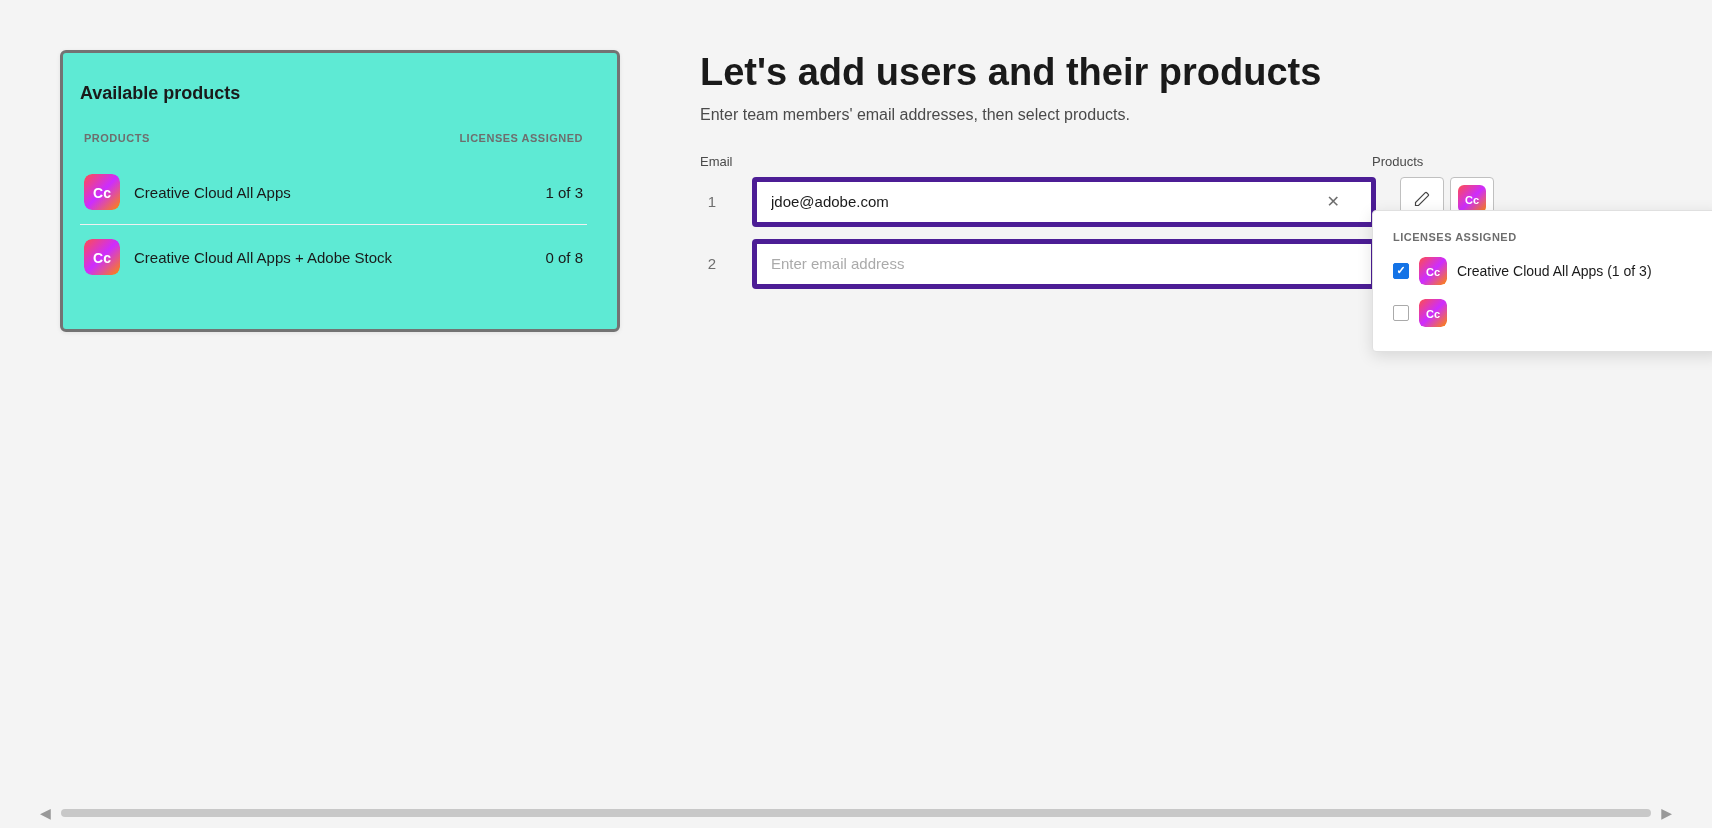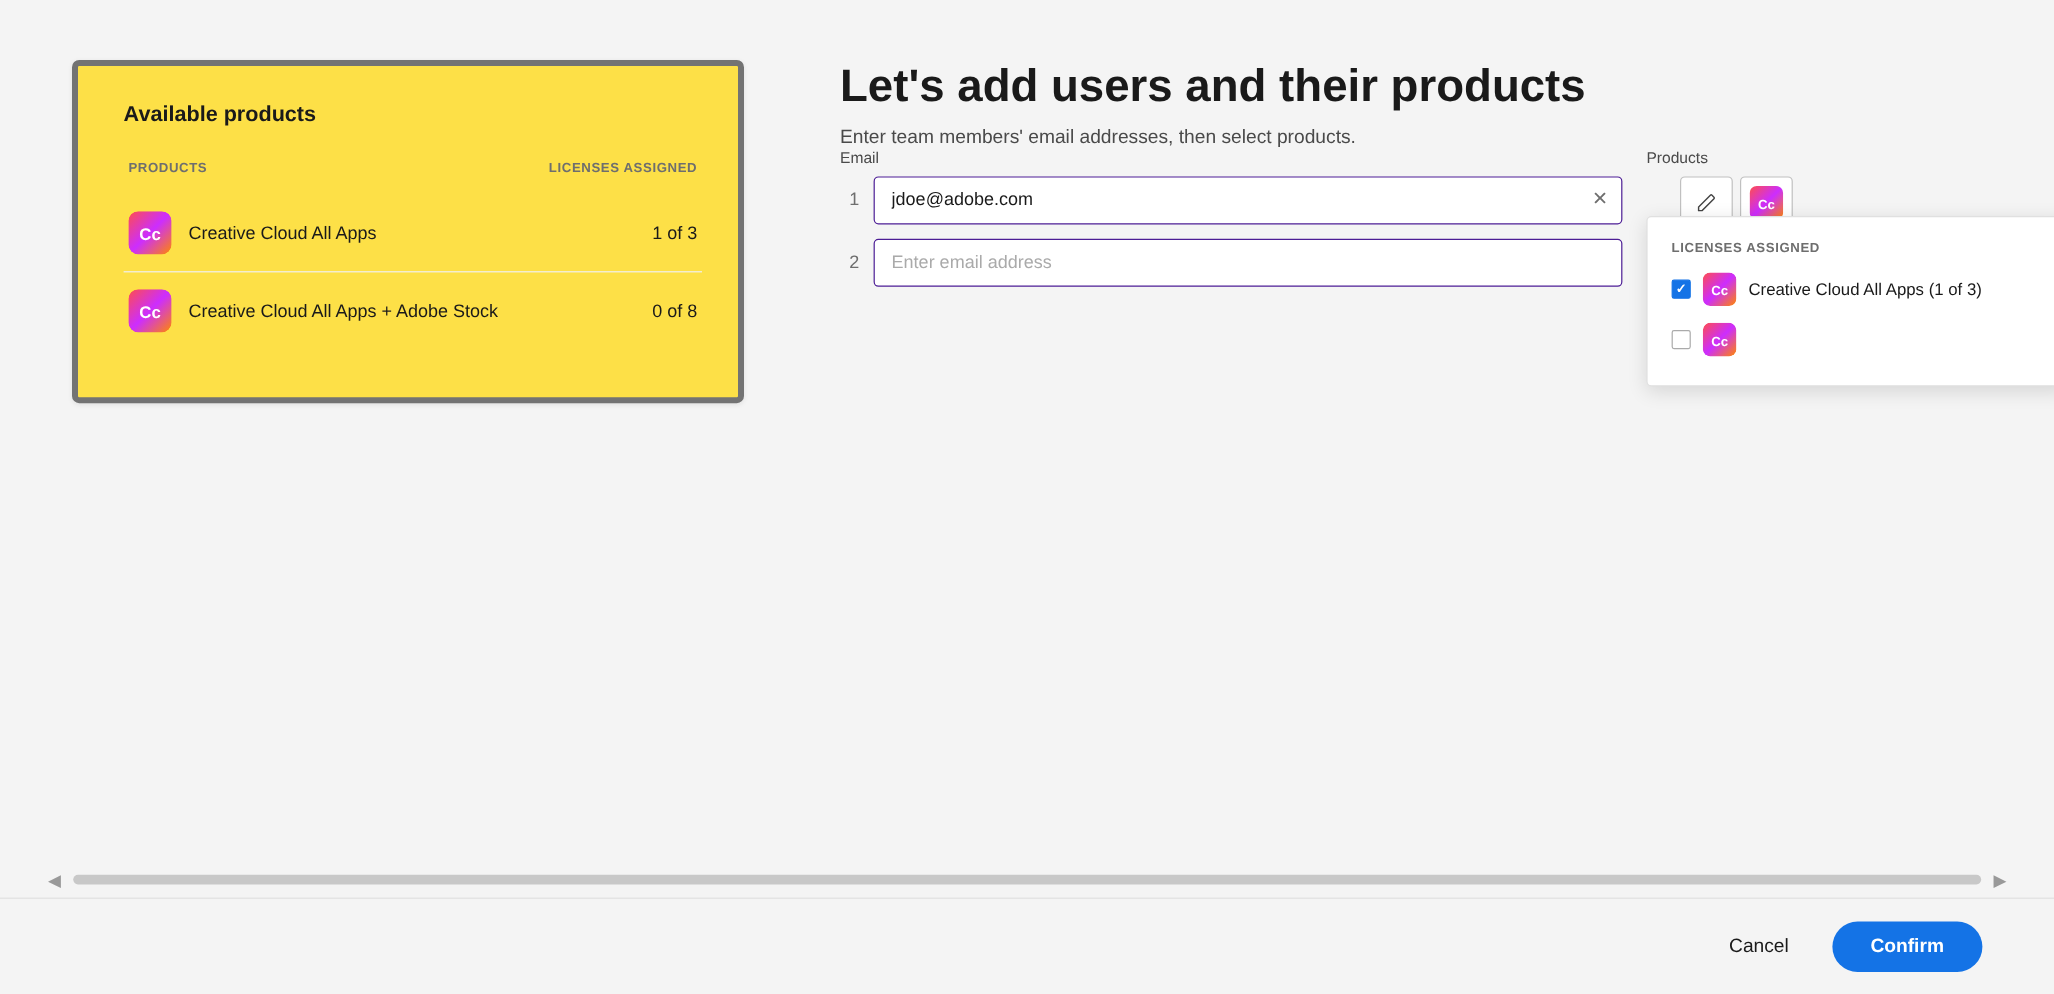--- a/index.html
+++ b/index.html
@@ -22,24 +22,24 @@
     .content-area {
       display: flex;
       flex: 1;
       padding: 50px 60px 20px 60px;
       gap: 80px;
       align-items: flex-start;
     }
 
     
     .available-products-panel {
-      background: #fde047;
+      background: #5eead4;
       border-radius: 6px;
-      border: 5px solid #737373;
-      padding: 30px 30px 40px 38px;
+      border: 3px solid #737373;
+      padding: 30px 30px 40px 17px;
       width: 560px;
       min-width: 560px;
       box-shadow: 0 1px 4px rgba(0,0,0,0.08);
     }
 
     .panel-title {
       font-size: 18px;
       font-weight: 700;
       color: #1a1a1a;
       margin-bottom: 28px;
@@ -102,20 +102,21 @@
       font-size: 38px;
       font-weight: 700;
       color: #1a1a1a;
       margin-bottom: 10px;
       line-height: 1.2;
     }
 
     .panel-subheading {
       font-size: 16px;
       color: #4a4a4a;
+      margin-bottom: 30px;
     }
 
     .email-products-layout {
       display: flex;
       gap: 20px;
       align-items: flex-start;
     }
 
     .email-section {
       flex: 1;
@@ -142,28 +143,29 @@
       flex-shrink: 0;
     }
 
     .email-input-wrapper {
       flex: 1;
       position: relative;
     }
 
     .email-input {
       width: 100%;
-      height: 40px;
-      border: 1px solid #4c1d95;
+      height: 50px;
+      border: 5px solid #4c1d95;
       border-radius: 4px;
       padding: 0 40px 0 14px;
       font-size: 15px;
       color: #1a1a1a;
       outline: none;
       background: #fff;
+      margin-left: 24px;
     }
 
     .email-input::placeholder {
       color: #aaa;
     }
 
     .clear-btn {
       position: absolute;
       right: 12px;
       top: 50%;
@@ -505,17 +507,13 @@
       </div>
     </div>
   </div>
 
   <div class="scrollbar-area">
     <span class="scroll-arrow">◀</span>
     <div class="scrollbar-track"></div>
     <span class="scroll-arrow">▶</span>
   </div>
 
-  <div class="footer">
-    <button class="cancel-btn">Cancel</button>
-    <button class="confirm-btn">Confirm</button>
-  </div>
 </div>
 
 </body></html>

